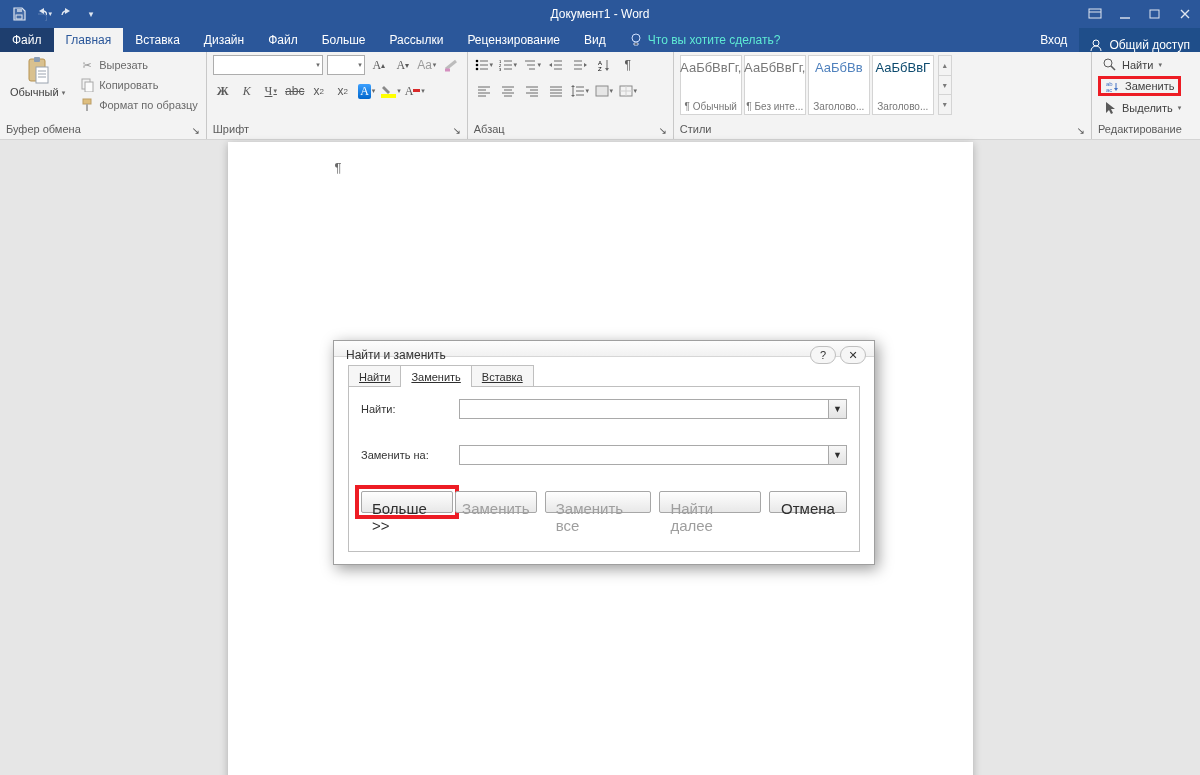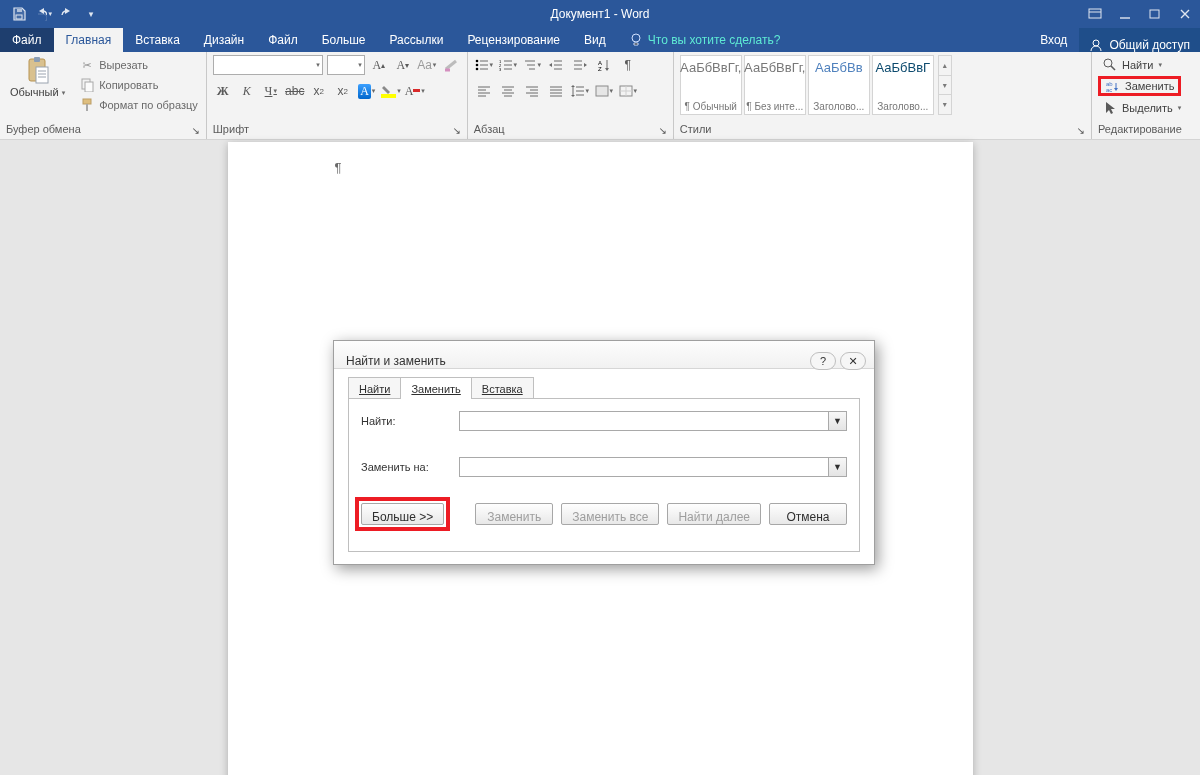--- a/index.html
+++ b/index.html
@@ -84,21 +84,21 @@
   .workspace{position:absolute;top:140px;bottom:0;left:0;right:0;
              background:var(--doc-bg);display:flex;justify-content:center;}
   .page{width:745px;height:1000px;background:#fff;margin-top:2px;
         box-shadow:0 2px 8px rgba(0,0,0,.25);position:relative;}
   .page .para{position:absolute;left:107px;top:18px;font-size:13px;color:#6a6a6a;}
   
   .dialog{position:absolute;left:333px;top:340px;width:542px;height:225px;
           background:var(--dial-bg);border:1px solid #9f9f9f;
           box-shadow:3px 4px 14px rgba(0,0,0,.4);
           display:flex;flex-direction:column;}
-  .dlg-titlebar{height:28px;display:flex;align-items:center;justify-content:space-between;
+  .dlg-titlebar{height:16px;display:flex;align-items:center;justify-content:space-between;
                 padding:13px 8px 0 12px;background:linear-gradient(#fdfdfd,#f1f1f1);
                 border-bottom:1px solid #d6d6d6;font-size:12px;color:#333;}
   .dlg-titlebar .right{display:flex;gap:4px;}
   .dlg-icon-btn{width:26px;height:18px;border:1px solid #bfbfbf;border-radius:9px;
                 display:flex;align-items:center;justify-content:center;font-size:11px;background:#f6f6f6;}
   .dlg-body{flex:1;padding:8px 14px 12px;display:flex;flex-direction:column;}
   .dlg-tabs{display:flex;height:22px;margin-top:0;}
   .dlg-tab{padding:0 10px;border:1px solid #bfbfbf;border-bottom:none;background:#f6f6f6;
            display:flex;align-items:center;font-size:11px;margin-right:-1px;}
   .dlg-tab.active{background:#fff;position:relative;z-index:2;}
@@ -106,23 +106,23 @@
              padding:12px 12px 10px;display:flex;flex-direction:column;gap:26px;}
   .field-row{display:flex;align-items:center;gap:8px;}
   .field-row label{width:90px;font-size:11px;color:#333;}
   .combo{flex:1;height:20px;border:1px solid #a9a9a9;background:#fff;display:flex;
          align-items:stretch;}
   .combo input{flex:1;border:none;outline:none;font-size:11px;padding:0 4px;}
   .combo .arrow{width:18px;border-left:1px solid #a9a9a9;background:linear-gradient(#f7f7f7,#e4e4e4);
                 display:flex;align-items:center;justify-content:center;font-size:9px;}
   .dlg-actions{display:flex;align-items:center;justify-content:space-between;}
   .dlg-actions .left,.dlg-actions .right{display:flex;gap:8px;}
-  .btn{height:22px;min-width:78px;padding:0 10px;border:1px solid var(--btn-border);
-       background:linear-gradient(#fefefe,#e8e8e8);font-size:12px;
-       display:flex;align-items:flex-end;justify-content:center;border-radius:2px;}
+  .btn{height:22px;min-width:78px;padding:8px 10px;border:1px solid var(--btn-border);
+       background:linear-gradient(#fefefe,#e8e8e8);font-size:15px;
+       display:flex;align-items:flex-start;justify-content:center;border-radius:2px;}
   .btn.disabled{color:#9e9e9e;}
   .hl-more{padding:2px;border:4px solid var(--callout-red);margin:-6px -4px -6px -6px;}
   
   svg{display:block;}
 </style>
 </head>
 <body>
 
 <div class="title-bar">
   <div class="qat">

